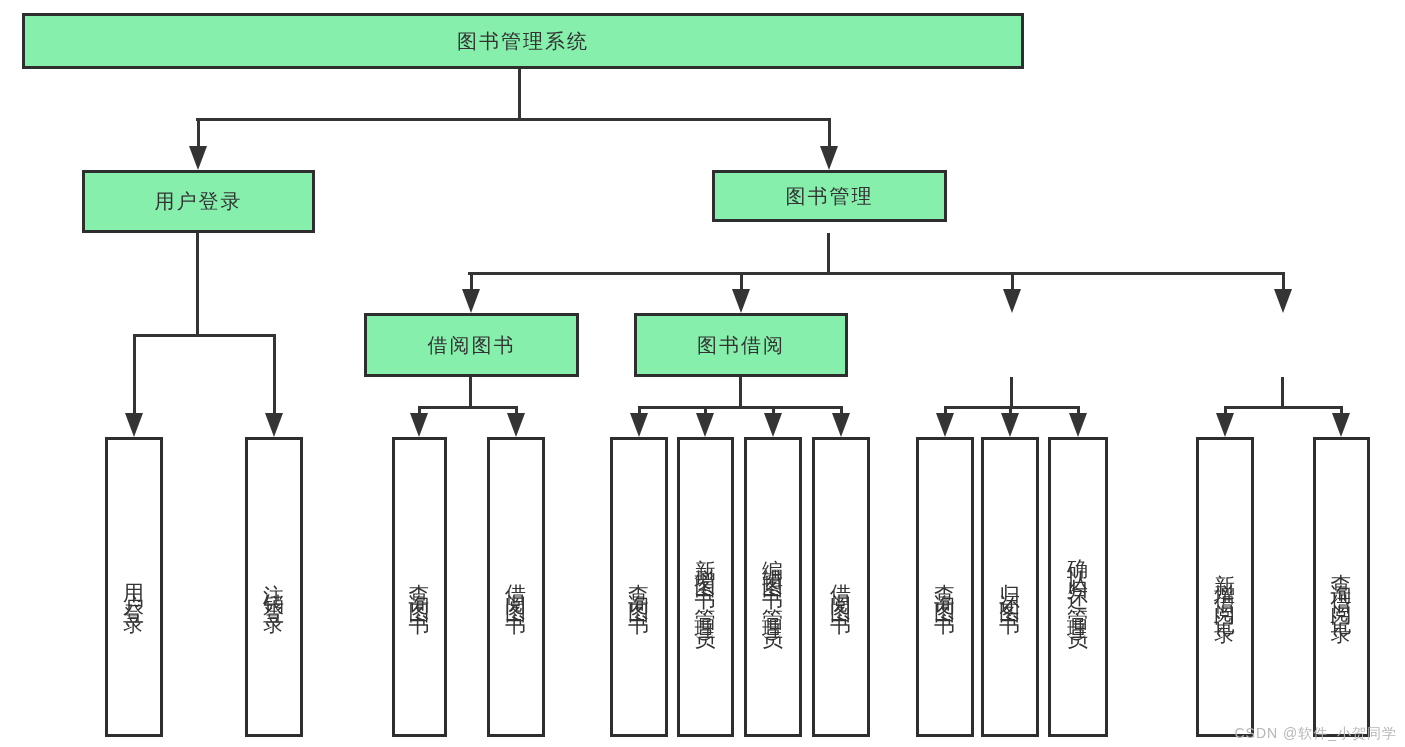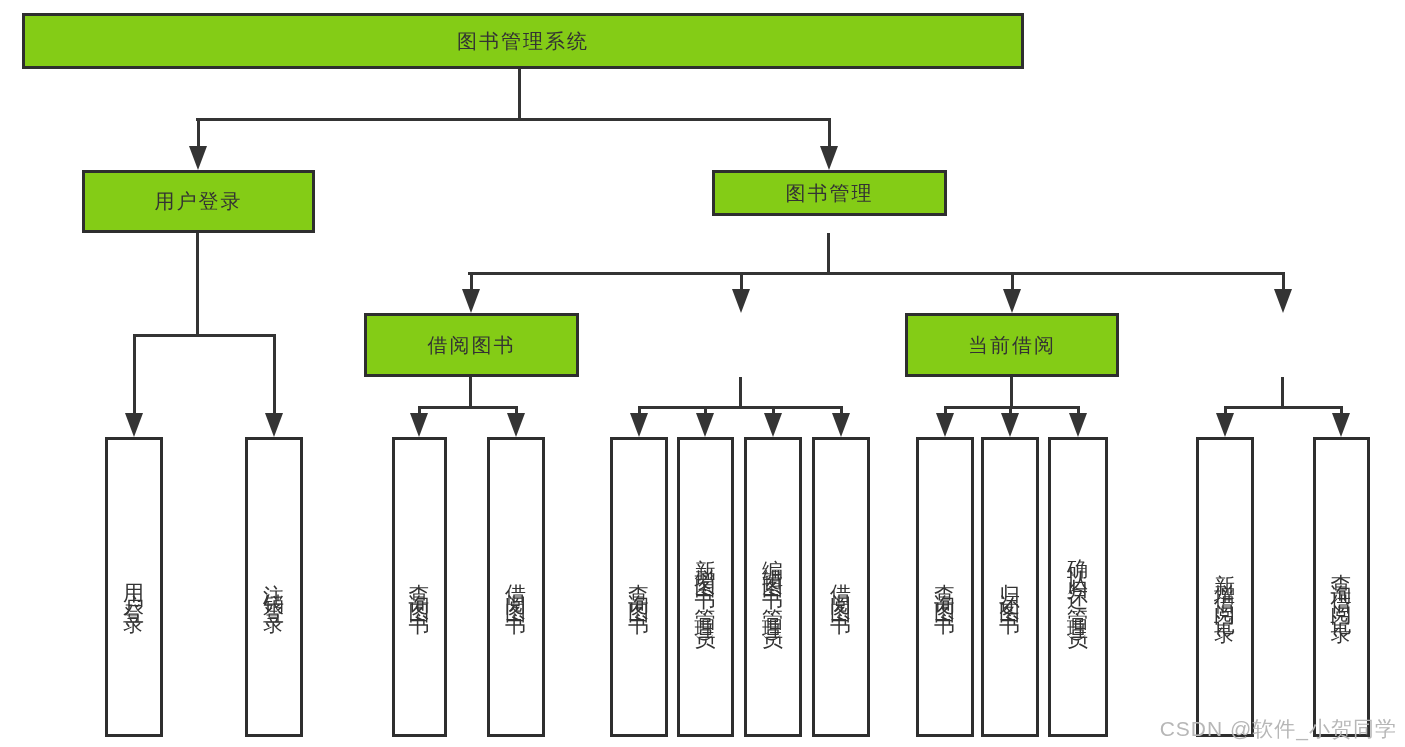--- a/index.html
+++ b/index.html
@@ -8,21 +8,21 @@
     width: 1405px;
     height: 747px;
     background: #ffffff;
     font-family: "Liberation Sans", sans-serif;
     overflow: hidden;
   }
   .box {
     position: absolute;
     box-sizing: border-box;
     border: 3px solid #2e2e2e;
-    background: #84cc16;
+    background: #86efac;
     display: flex;
     align-items: center;
     justify-content: center;
     color: #333333;
     font-size: 20px;
     letter-spacing: 2px;
     text-align: center;
   }
   .vbox {
     position: absolute;
@@ -54,38 +54,38 @@
     width: 0;
     height: 0;
     border-left: 9px solid transparent;
     border-right: 9px solid transparent;
     border-top: 24px solid #343434;
   }
   .watermark {
     position: absolute;
     right: 8px;
     bottom: 4px;
-    font-size: 21px;
+    font-size: 14px;
     color: #b7b7b7;
     letter-spacing: 1px;
     white-space: nowrap;
   }
 </style>
 </head>
 <body>
 
 <div class="canvas">
 
   <div class="box" style="left:22px; top:13px; width:1002px; height:56px;">图书管理系统</div>
 
   <div class="box" style="left:82px; top:170px; width:233px; height:63px;">用户登录</div>
-  <div class="box" style="left:712px; top:170px; width:235px; height:46px;">图书管理</div>
+  <div class="box" style="left:712px; top:170px; width:235px; height:52px;">图书管理</div>
 
   <div class="box" style="left:364px; top:313px; width:215px; height:64px;">借阅图书</div>
-  <div class="box" style="left:905px; top:313px; width:214px; height:64px;">当前借阅</div>
+  <div class="box" style="left:634px; top:313px; width:214px; height:64px;">图书借阅</div>
 
   <div class="vbox" style="left:105px; top:437px; width:58px; height:300px;">用户登录</div>
   <div class="vbox" style="left:245px; top:437px; width:58px; height:300px;">注销登录</div>
 
   <div class="vbox" style="left:392px; top:437px; width:55px; height:300px;">查询图书</div>
   <div class="vbox" style="left:487px; top:437px; width:58px; height:300px;">借阅图书</div>
 
   <div class="vbox" style="left:610px; top:437px; width:58px; height:300px;">查询图书</div>
   <div class="vbox" style="left:677px; top:437px; width:57px; height:300px;">新增图书（管理员）</div>
   <div class="vbox" style="left:744px; top:437px; width:58px; height:300px;">编辑图书（管理员）</div>

